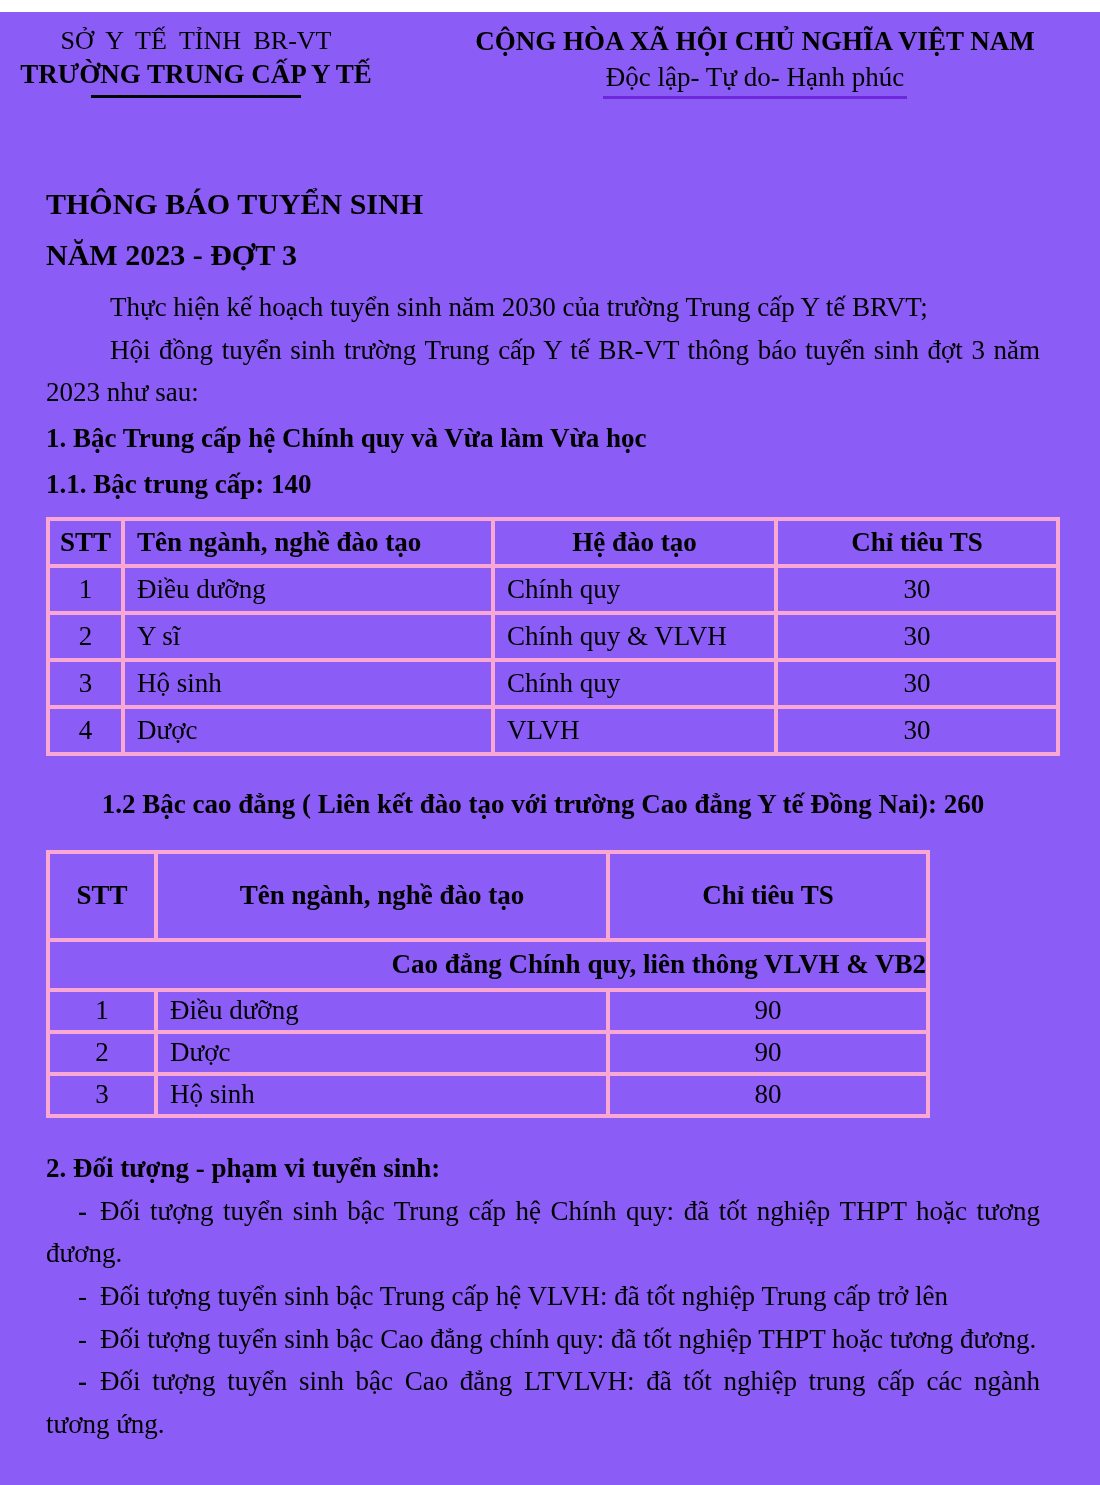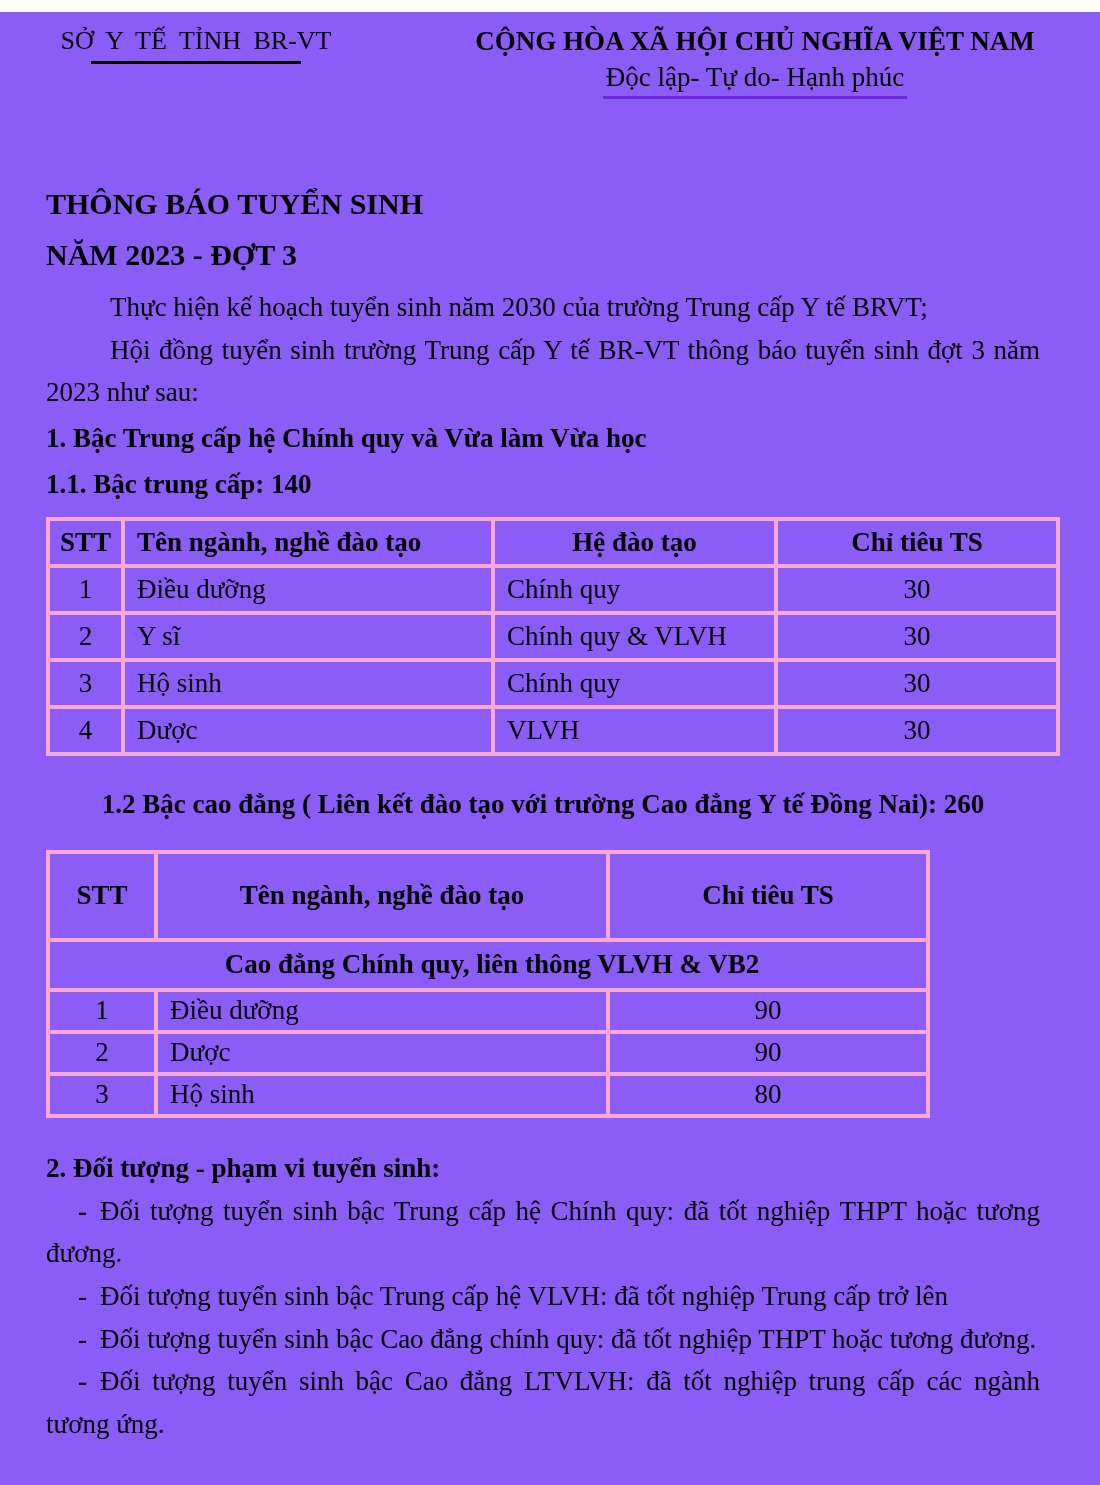--- a/index.html
+++ b/index.html
@@ -48,35 +48,36 @@
   th { font-weight:bold; }
   .cell-center { text-align:center; }
   .cell-left { text-align:left; padding-left:12px; }
 
   .t1 { width:1014px; margin-top:12px; }
   .t1 th, .t1 td { height:47px; }
 
   .t2 { width:884px; margin-top:24px; }
   .t2 thead th { height:88px; }
   .t2 td { height:42px; }
-  .t2 .group-cell { font-weight:bold; text-align:center; padding-left:8px; height:50px; }
+  .t2 .group-cell { font-weight:bold; text-align:right; padding-left:8px; height:50px; }
 
   
   .bullet { text-indent:32px; }
   .bullet .dash { padding-right:13px; }
   .bullet .dash.strong { font-weight:bold; }
 </style>
 </head>
 <body>
 
 <div class="page">
 
   <div class="doc-header">
     <div class="header-left">
       <div class="agency-parent">SỞ Y TẾ TỈNH BR-VT</div>
+      <div class="agency-name">TRƯỜNG TRUNG CẤP Y TẾ</div>
       <div class="rule-left"></div>
     </div>
     <div class="header-right">
       <div class="nation">CỘNG HÒA XÃ HỘI CHỦ NGHĨA VIỆT NAM</div>
       <div class="motto">Độc lập- Tự do- Hạnh phúc</div>
     </div>
   </div>
 
   <div class="title-block">
     <p class="title-line">THÔNG BÁO TUYỂN SINH</p>

